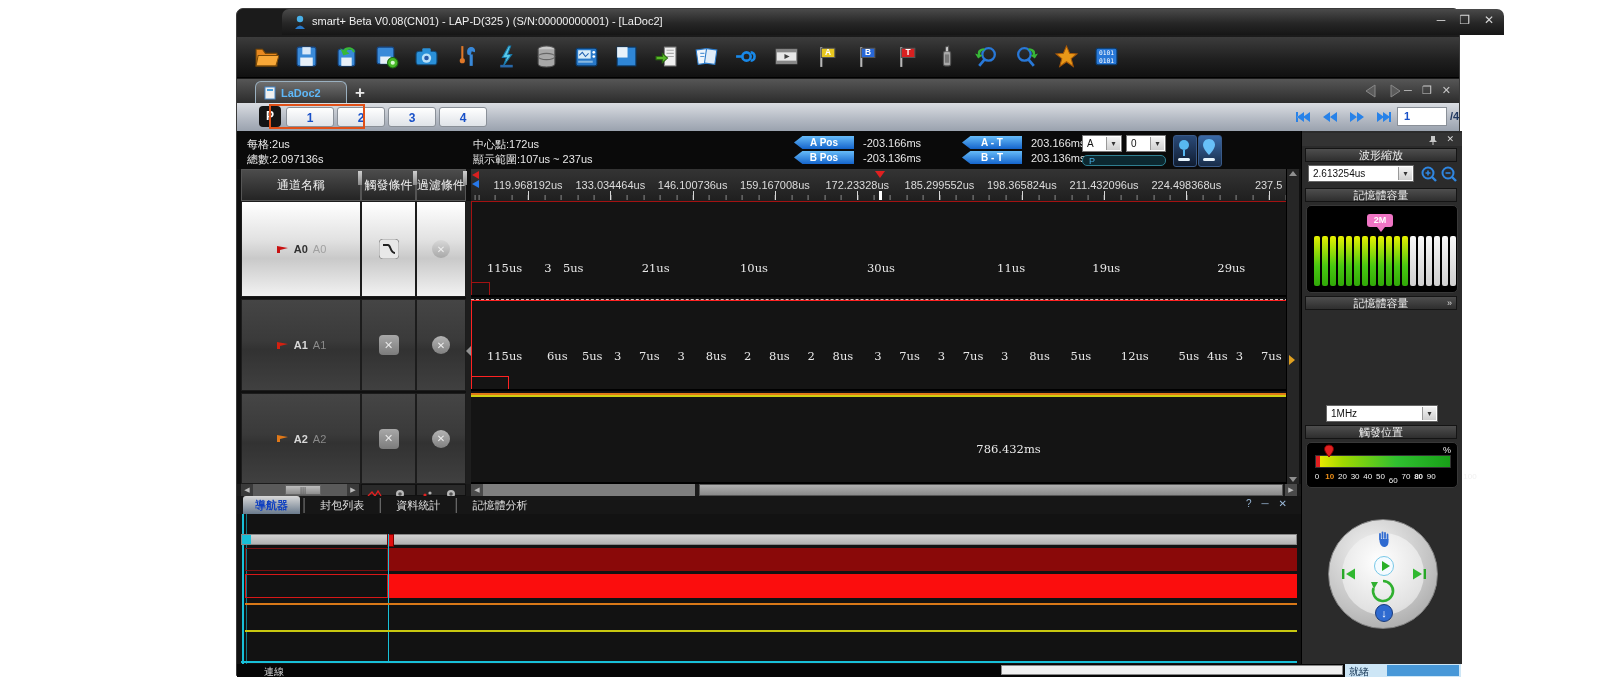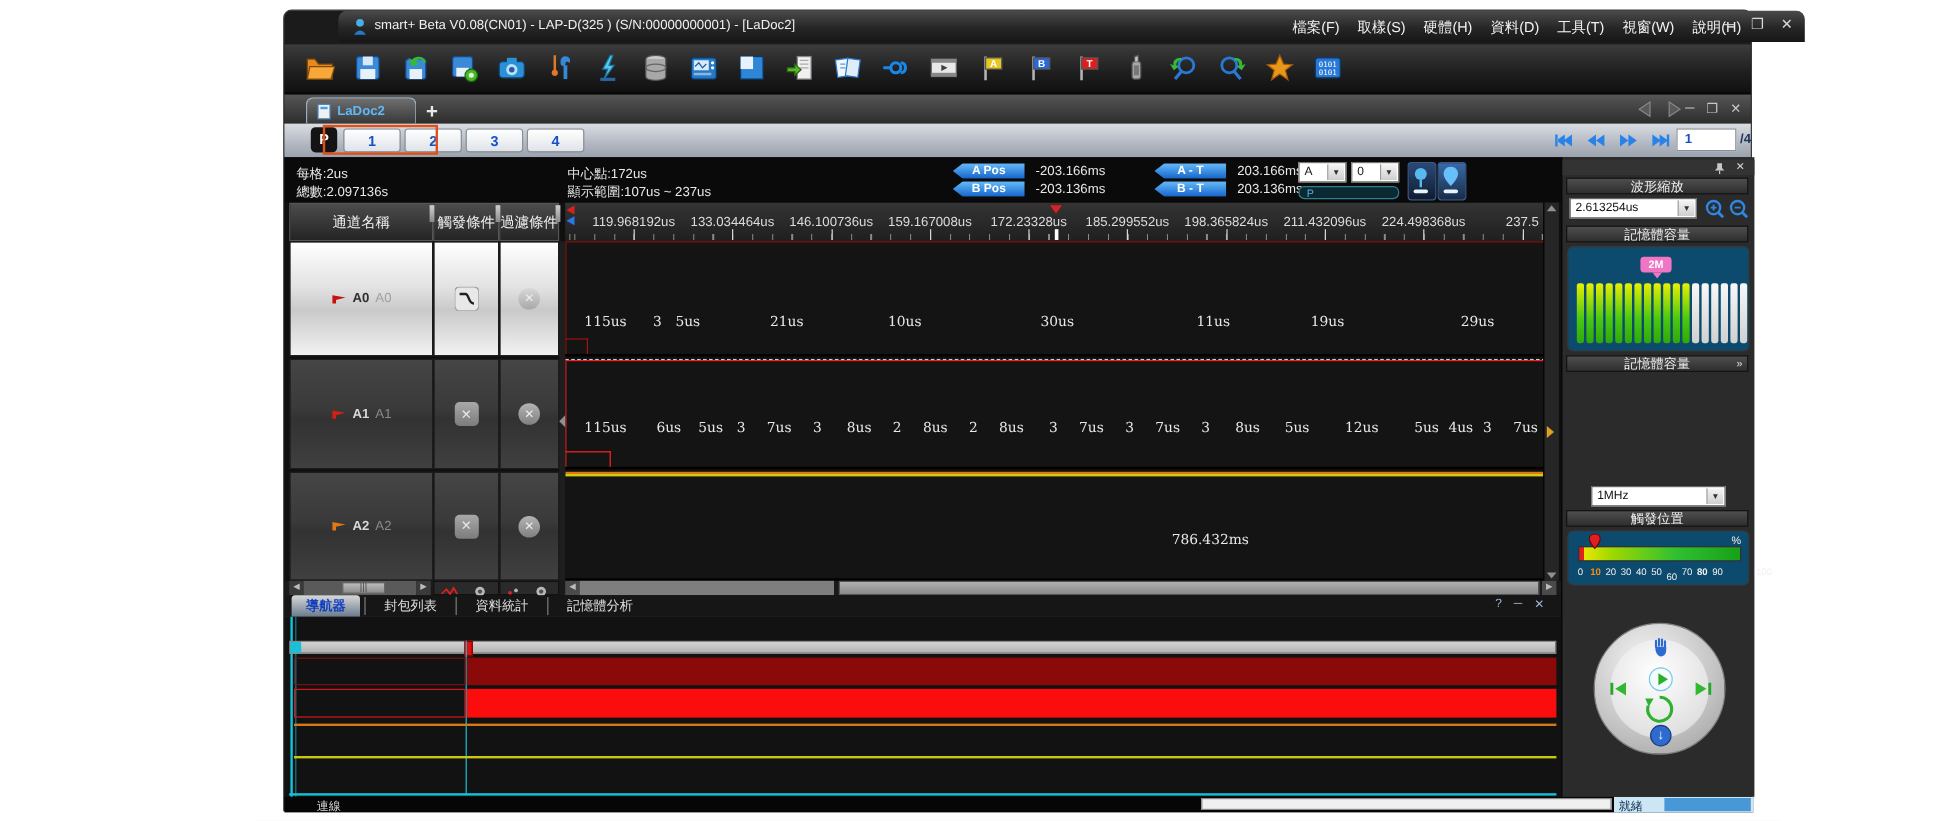--- a/index.html
+++ b/index.html
@@ -98,46 +98,37 @@
   .nav-ruler{position:absolute;left:4px;top:20px;width:1056px;height:11px;background:linear-gradient(#d2d2d2,#b2b2b2);border:1px solid #888;box-sizing:border-box;}
   
   .statusbar{position:absolute;left:0;top:655px;width:1224px;height:13px;background:#060606;color:#d8d8d8;font-size:10px;}
   
   .rightpanel{position:absolute;left:1064px;top:122px;width:160px;height:533px;background:#2b2b2b;border-left:1px solid #000;}
   .rp-header{position:absolute;left:3px;width:152px;height:14px;background:linear-gradient(#4e4e4e,#2e2e2e);
              border:1px solid #141414;box-sizing:border-box;color:#f0f0f0;font-size:11px;
              display:flex;align-items:center;justify-content:center;}
   .rp-combo{position:absolute;height:17px;background:#fff;border:1px solid #666;box-sizing:border-box;
             color:#111;font-size:10px;line-height:15px;padding-left:4px;}
-  .rp-panel{position:absolute;left:4px;width:152px;background:#0c4a6e;border:1px solid #383838;border-radius:5px;box-sizing:border-box;}
+  .rp-panel{position:absolute;left:4px;width:152px;background:#000000;border:1px solid #383838;border-radius:5px;box-sizing:border-box;}
   .memseg{position:absolute;bottom:6px;width:6px;border-radius:2px;}
   .scale-num{position:absolute;transform:translateX(-50%);font-size:8px;color:#f0f0f0;}
   .hdr-chev{position:absolute;right:4px;color:#ddd;font-size:9px;}
 </style>
 </head>
 <body>
 
 <div class="screen">
  <div class="app-window">
 
   <div class="titlebar">
     <svg class="abs" style="left:10px;top:5px" width="16" height="16" viewBox="0 0 16 16">
       <circle cx="8" cy="5" r="3.2" fill="#48b0e8"></circle>
           <path d="M3 15 Q8 8 13 15 Z" fill="#2878c8"></path>
     </svg>
     <span class="title-text">smart+ Beta V0.08(CN01) - LAP-D(325      ) (S/N:00000000001) - [LaDoc2]</span>
-    <div class="menubar">
-          <span>檔案(F)</span>
-          <span>取樣(S)</span>
-          <span>硬體(H)</span>
-          <span>資料(D)</span>
-          <span>工具(T)</span>
-          <span>視窗(W)</span>
-          <span>說明(H)</span>
-        </div>
     <div class="winbtns">
       <span>─</span>
       <span>❐</span>
       <span>✕</span>
     </div>
   </div>
 
   <div class="toolbar">
     <div class="tb-icons">
           <div class="tb-icon">

